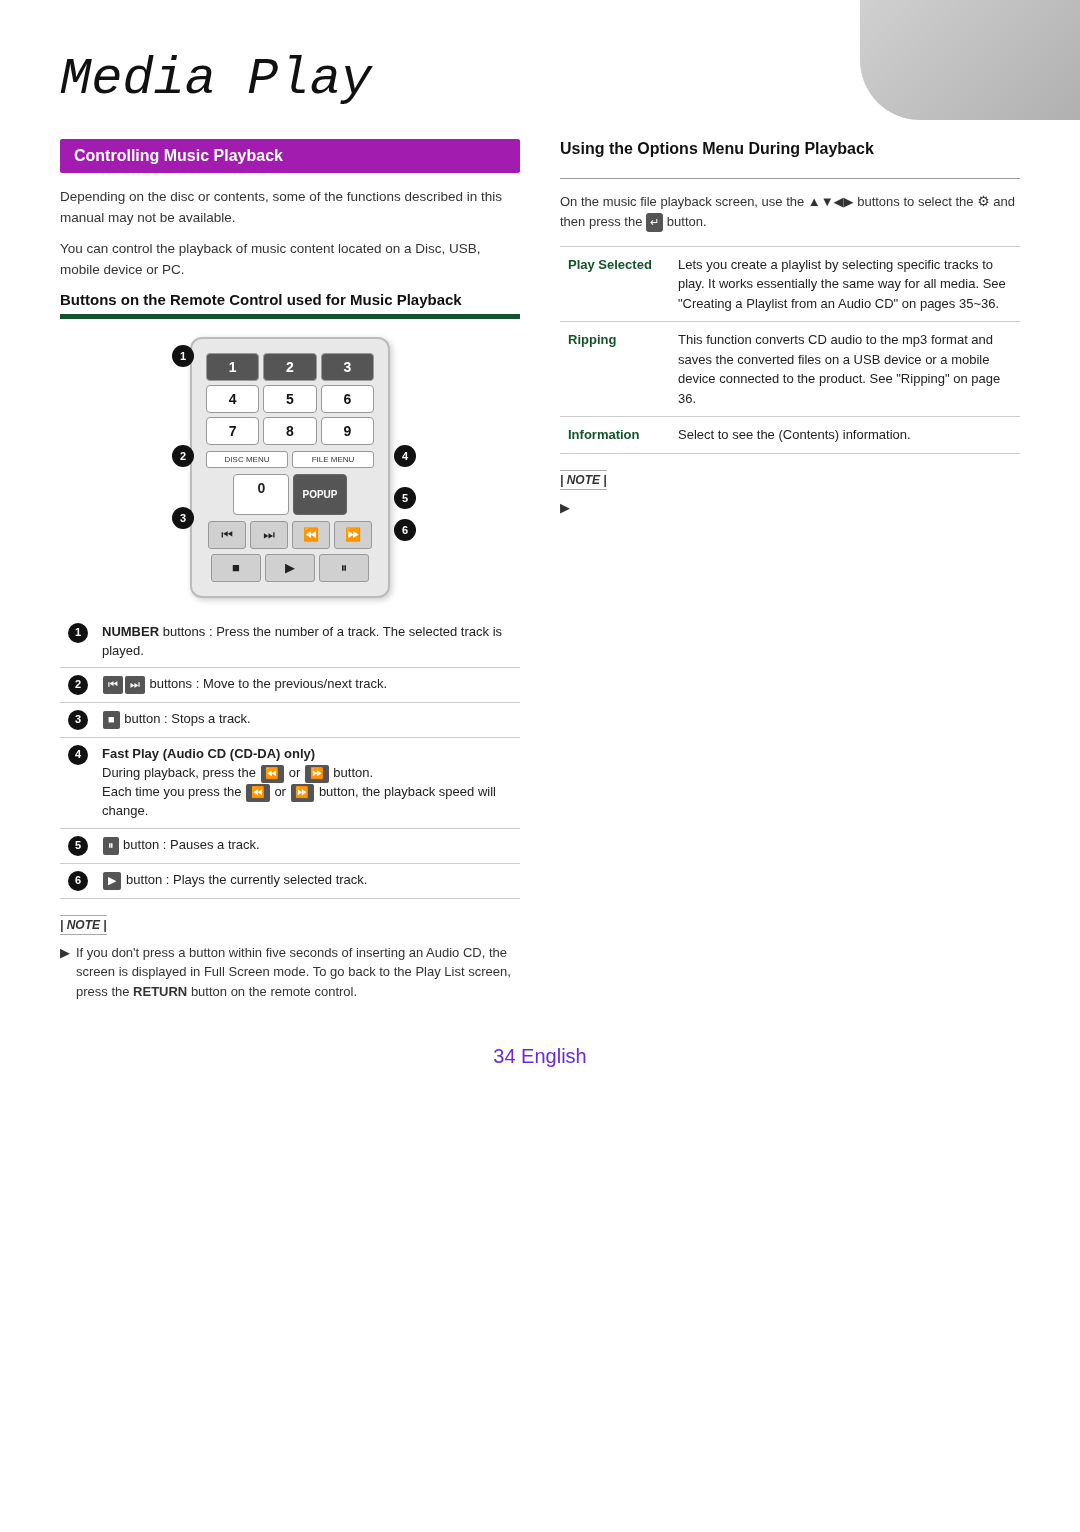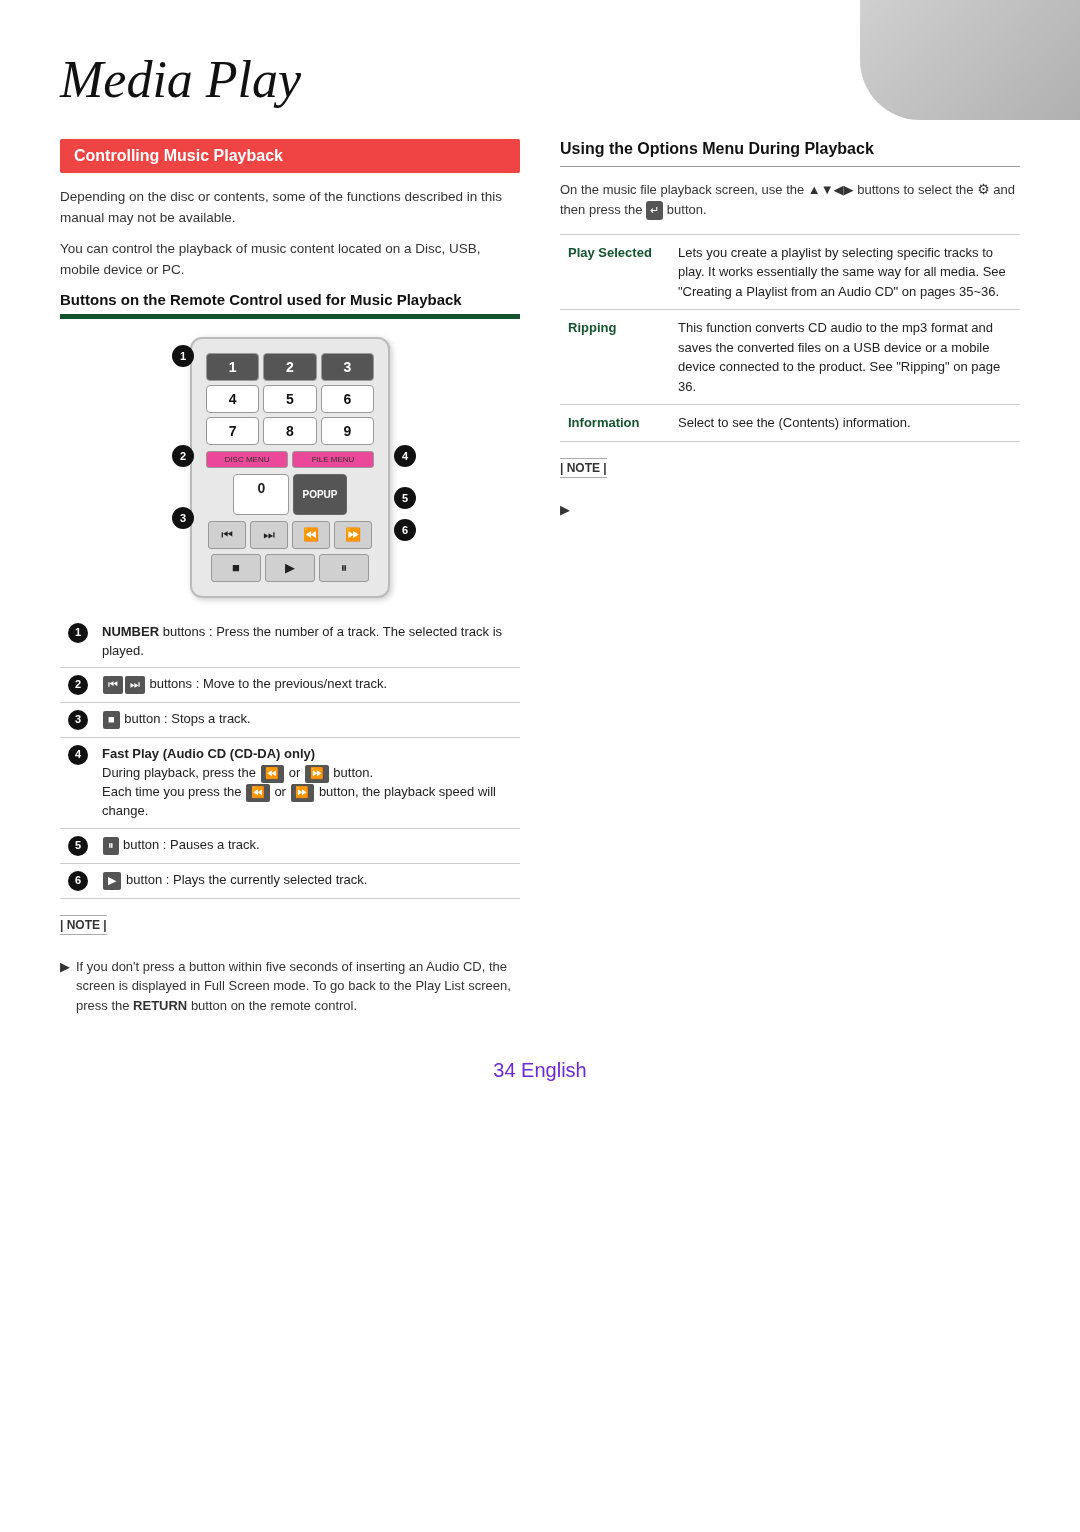--- a/index.html
+++ b/index.html
@@ -23,21 +23,21 @@
       z-index: 0;
     }
 
     .content {
       position: relative;
       z-index: 1;
       padding: 40px 60px 60px 60px;
     }
 
     .page-title {
-      font-family: Liberation Serif, serif;
+      font-family: Liberation Mono, monospace;
       font-size: 52px;
       font-style: italic;
       font-weight: normal;
       color: #111;
       margin-bottom: 30px;
       padding-top: 10px;
     }
 
     .two-col {
       display: flex;
@@ -48,21 +48,21 @@
     .col-left {
       width: 460px;
       flex-shrink: 0;
     }
 
     .col-right {
       flex: 1;
     }
 
     .section-header {
-      background: #ef4444;
+      background: #a21caf;
       color: #fff;
       font-weight: bold;
       font-size: 16px;
       padding: 8px 14px;
       margin-bottom: 14px;
       border-radius: 2px;
     }
 
     .section-subtitle {
       font-size: 15px;
@@ -127,21 +127,21 @@
     }
 
     .menu-row {
       display: flex;
       gap: 4px;
       margin-bottom: 6px;
     }
 
     .menu-btn {
       flex: 1;
-      background: #ec4899;
+      background: #ffffff;
       border: 1px solid #999;
       border-radius: 3px;
       font-size: 8px;
       text-align: center;
       padding: 3px 2px;
       color: #333;
     }
 
     .zero-row {
       display: flex;
@@ -263,21 +263,22 @@
     }
 
     .note-label {
       font-size: 12px;
       font-weight: bold;
       color: #333;
       border-top: 1px solid #aaa;
       border-bottom: 1px solid #aaa;
       padding: 2px 0;
       display: inline-block;
-      margin-bottom: 22px;
+      margin-bottom: 8px;
+      font-style: italic;
     }
 
     .note-item {
       display: flex;
       gap: 6px;
       font-size: 13px;
       line-height: 1.5;
       color: #333;
       margin-bottom: 4px;
     }
@@ -286,21 +287,21 @@
       flex-shrink: 0;
       font-size: 13px;
     }
 
     
     .options-title {
       font-size: 16px;
       font-weight: bold;
       color: #111;
       border-bottom: 1px solid #999;
-      padding-bottom: 6px;
+      padding-bottom: 18px;
       margin-bottom: 12px;
       line-height: 1.3;
     }
 
     .options-body-text {
       font-size: 13px;
       line-height: 1.5;
       margin-bottom: 14px;
       color: #333;
     }

